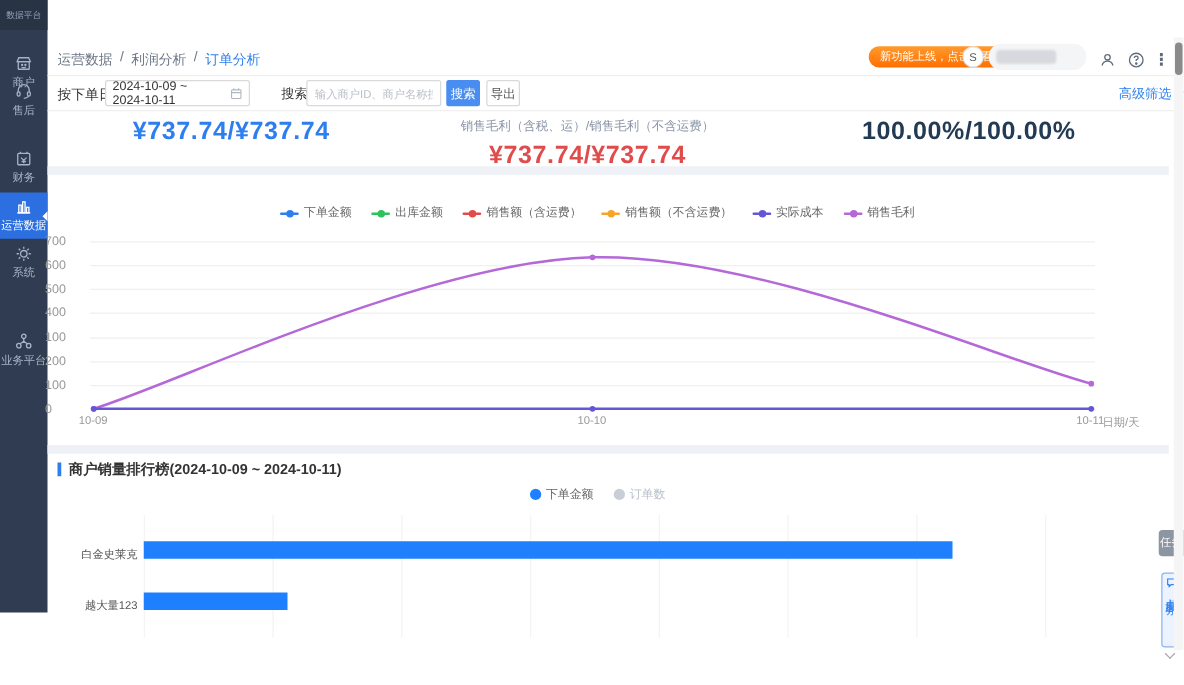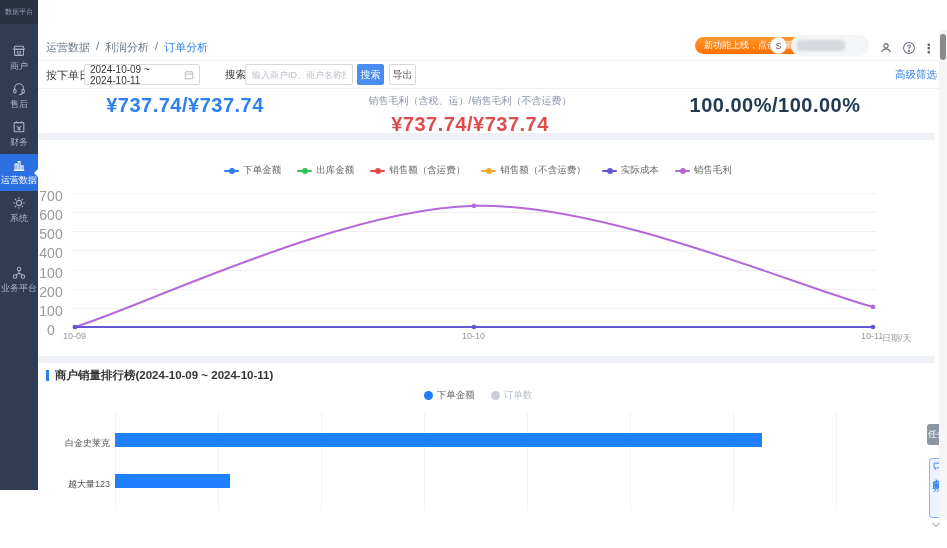--- a/index.html
+++ b/index.html
@@ -63,21 +63,21 @@
   .sec-bar { width:3px; height:11px; background:#2d7ff0; }
   .legend-row { display:flex; justify-content:center; gap:16px; align-items:center; }
   .lg-item { display:flex; align-items:center; gap:4px; font-size:9.5px; color:#666; cursor:pointer; }
   .lg-marker { position:relative; width:15px; height:6px; }
   .lg-marker .ln { position:absolute; left:0; top:2px; width:15px; height:2px; border-radius:1px; }
   .lg-marker .dt { position:absolute; left:5px; top:0; width:6px; height:6px; border-radius:50%; }
   .lg-dot { width:9px; height:9px; border-radius:50%; }
   .lg-item.off { color:#b8bfc9; }
 
   
-  .ytick { position:absolute; width:30px; text-align:center; font-size:14px; color:#999; }
+  .ytick { position:absolute; width:30px; text-align:left; font-size:10px; color:#999; }
   .gridline-h { position:absolute; left:72px; width:804px; height:1px; background:#f0f0f2; }
   .xtick { position:absolute; font-size:9px; color:#999; }
   .axis-unit { position:absolute; font-size:9px; color:#999;margin-top:12px; }
   svg.overlay { position:absolute; left:0; top:0; pointer-events:none; }
 
   
   .gridline-v { position:absolute; width:1px; background:#f4f4f6; }
   .bar-label { position:absolute; width:72px; text-align:right; font-size:9px; color:#555; }
   .bar-rect { position:absolute; left:115px; height:14px; background:#1e80ff; cursor:pointer; }
 
@@ -107,21 +107,21 @@
       <svg width="14" height="14" viewBox="0 0 16 16" fill="none" stroke-width="1.2">
         <path d="M2 6 L3.5 2.5 H12.5 L14 6 Z"></path>
           <rect x="3" y="6" width="10" height="7" rx="0.5"></rect>
         <circle cx="6.5" cy="9" r="0.5"></circle>
           <circle cx="9.5" cy="9" r="0.5"></circle>
           <path d="M6 11 Q8 12.3 10 11"></path>
       </svg>
       <span>商户</span>
     </div>
 
-    <div class="nav-item" style="top:78px">
+    <div class="nav-item" style="top:62px">
       <svg width="14" height="14" viewBox="0 0 16 16" fill="none" stroke-width="1.2">
         <path d="M3 9 V7 a5 5 0 0 1 10 0 v2"></path>
           <rect x="2" y="8.5" width="2.6" height="4" rx="1.2"></rect>
         <rect x="11.4" y="8.5" width="2.6" height="4" rx="1.2"></rect>
           <path d="M12.5 12.5 q-1.5 2 -4.5 2"></path>
       </svg>
       <span>售后</span>
     </div>
 
     <div class="nav-item" style="top:116px">

